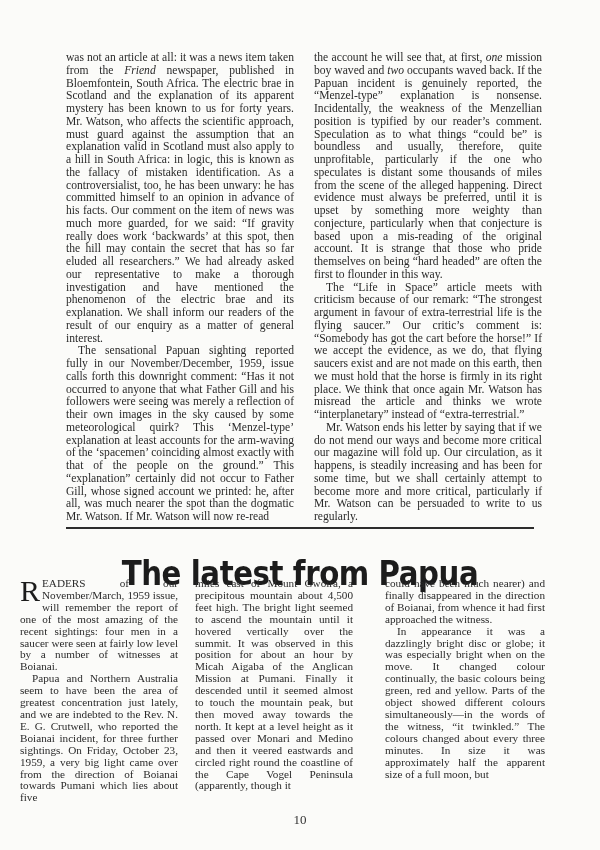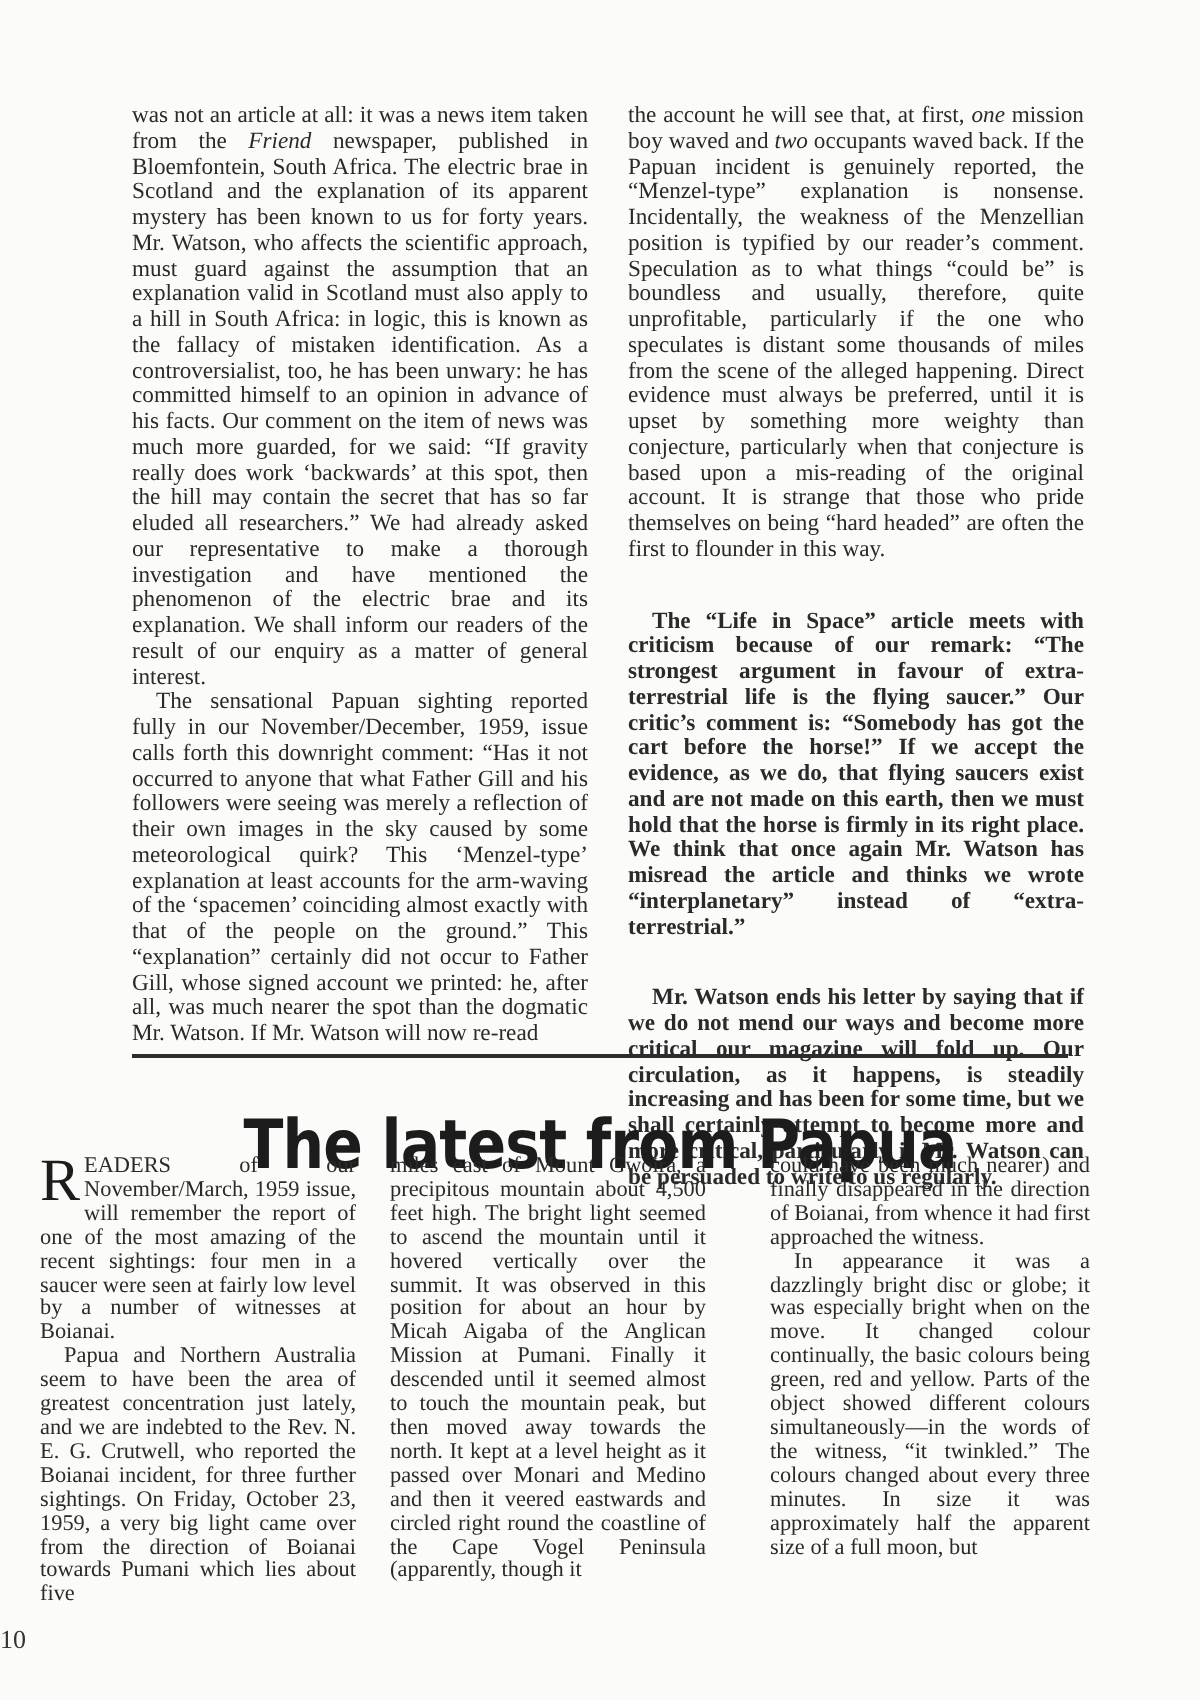--- a/index.html
+++ b/index.html
@@ -14,21 +14,21 @@
   .col {
     position: absolute;
     font-family: "Liberation Serif", "DejaVu Serif", serif;
     font-size: 11.6px;
     line-height: 12.75px;
     text-align: justify;
     hyphens: manual;
   }
   .col p { margin: 0; text-indent: 12px; }
   .col p.noindent { text-indent: 0; }
-  .col p.gap { margin-top: 23px; font-weight: bold; }
+  .col p.gap { margin-top: 0; }
   .top-left  { left: 66px;  top: 52px;  width: 228px; }
   .top-right { left: 314px; top: 52px;  width: 228px; }
   .rule {
     position: absolute; left: 66px; top: 527px; width: 468px; height: 2px;
     background: #2d2d2d;
   }
   .headline {
     position: absolute; left: 0; right: 0; top: 530px; text-align: center;
     font-family: "DejaVu Sans", "Liberation Sans", sans-serif;
     font-weight: bold; font-size: 34px; letter-spacing: -0.5px;
@@ -37,21 +37,21 @@
   }
   .bottom { top: 578px; font-size: 11.2px; line-height: 11.9px; }
   .b1 { left: 20px;  width: 158px; }
   .b2 { left: 195px; width: 158px; }
   .b3 { left: 385px; width: 160px; }
   .dropcap {
     float: left; font-size: 30px; line-height: 24px; margin: 1px 2px 0 0;
     font-family: "Liberation Serif", serif; color: #1c1c1c;
   }
   .folio {
-    position: absolute; left: 0; right: 0; top: 812px; text-align: left;
+    position: absolute; left: 0; right: 0; top: 812px; text-align: center;
     font-family: "Liberation Serif", serif; font-size: 13px; color: #333;
   }
   i { }
 </style>
 </head>
 <body>
 
 <div class="page">
 
   <div class="col top-left">

